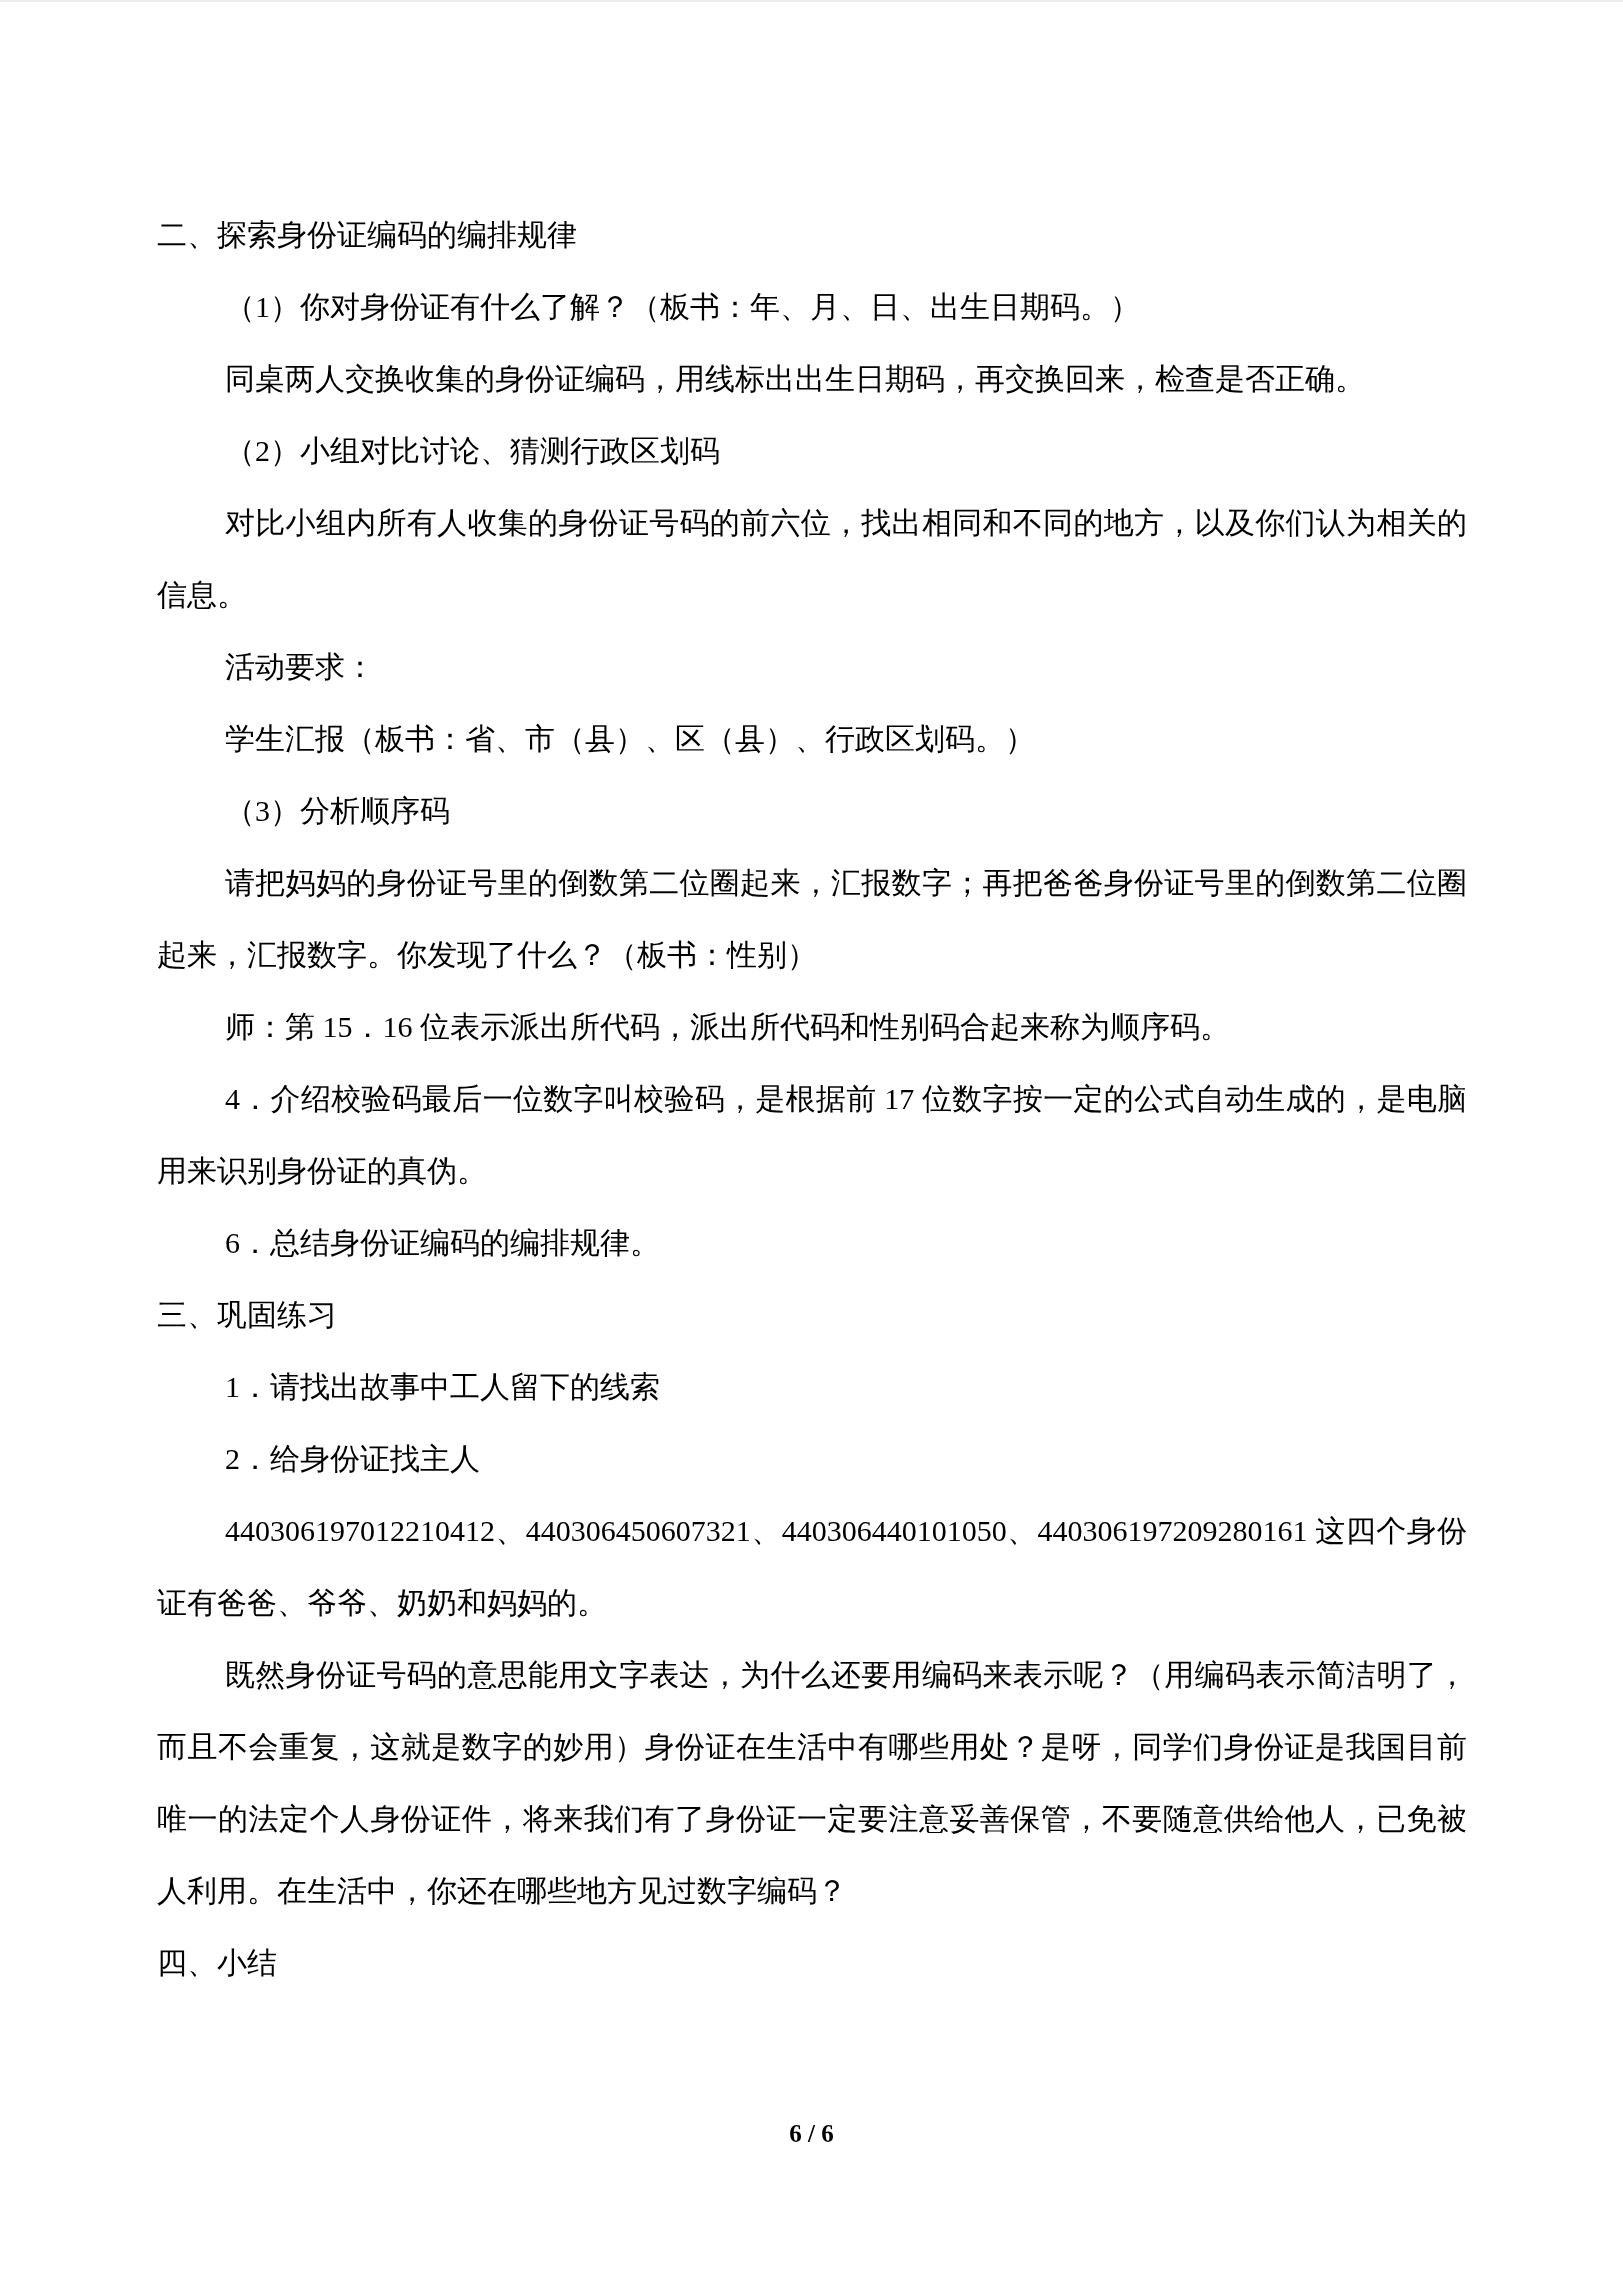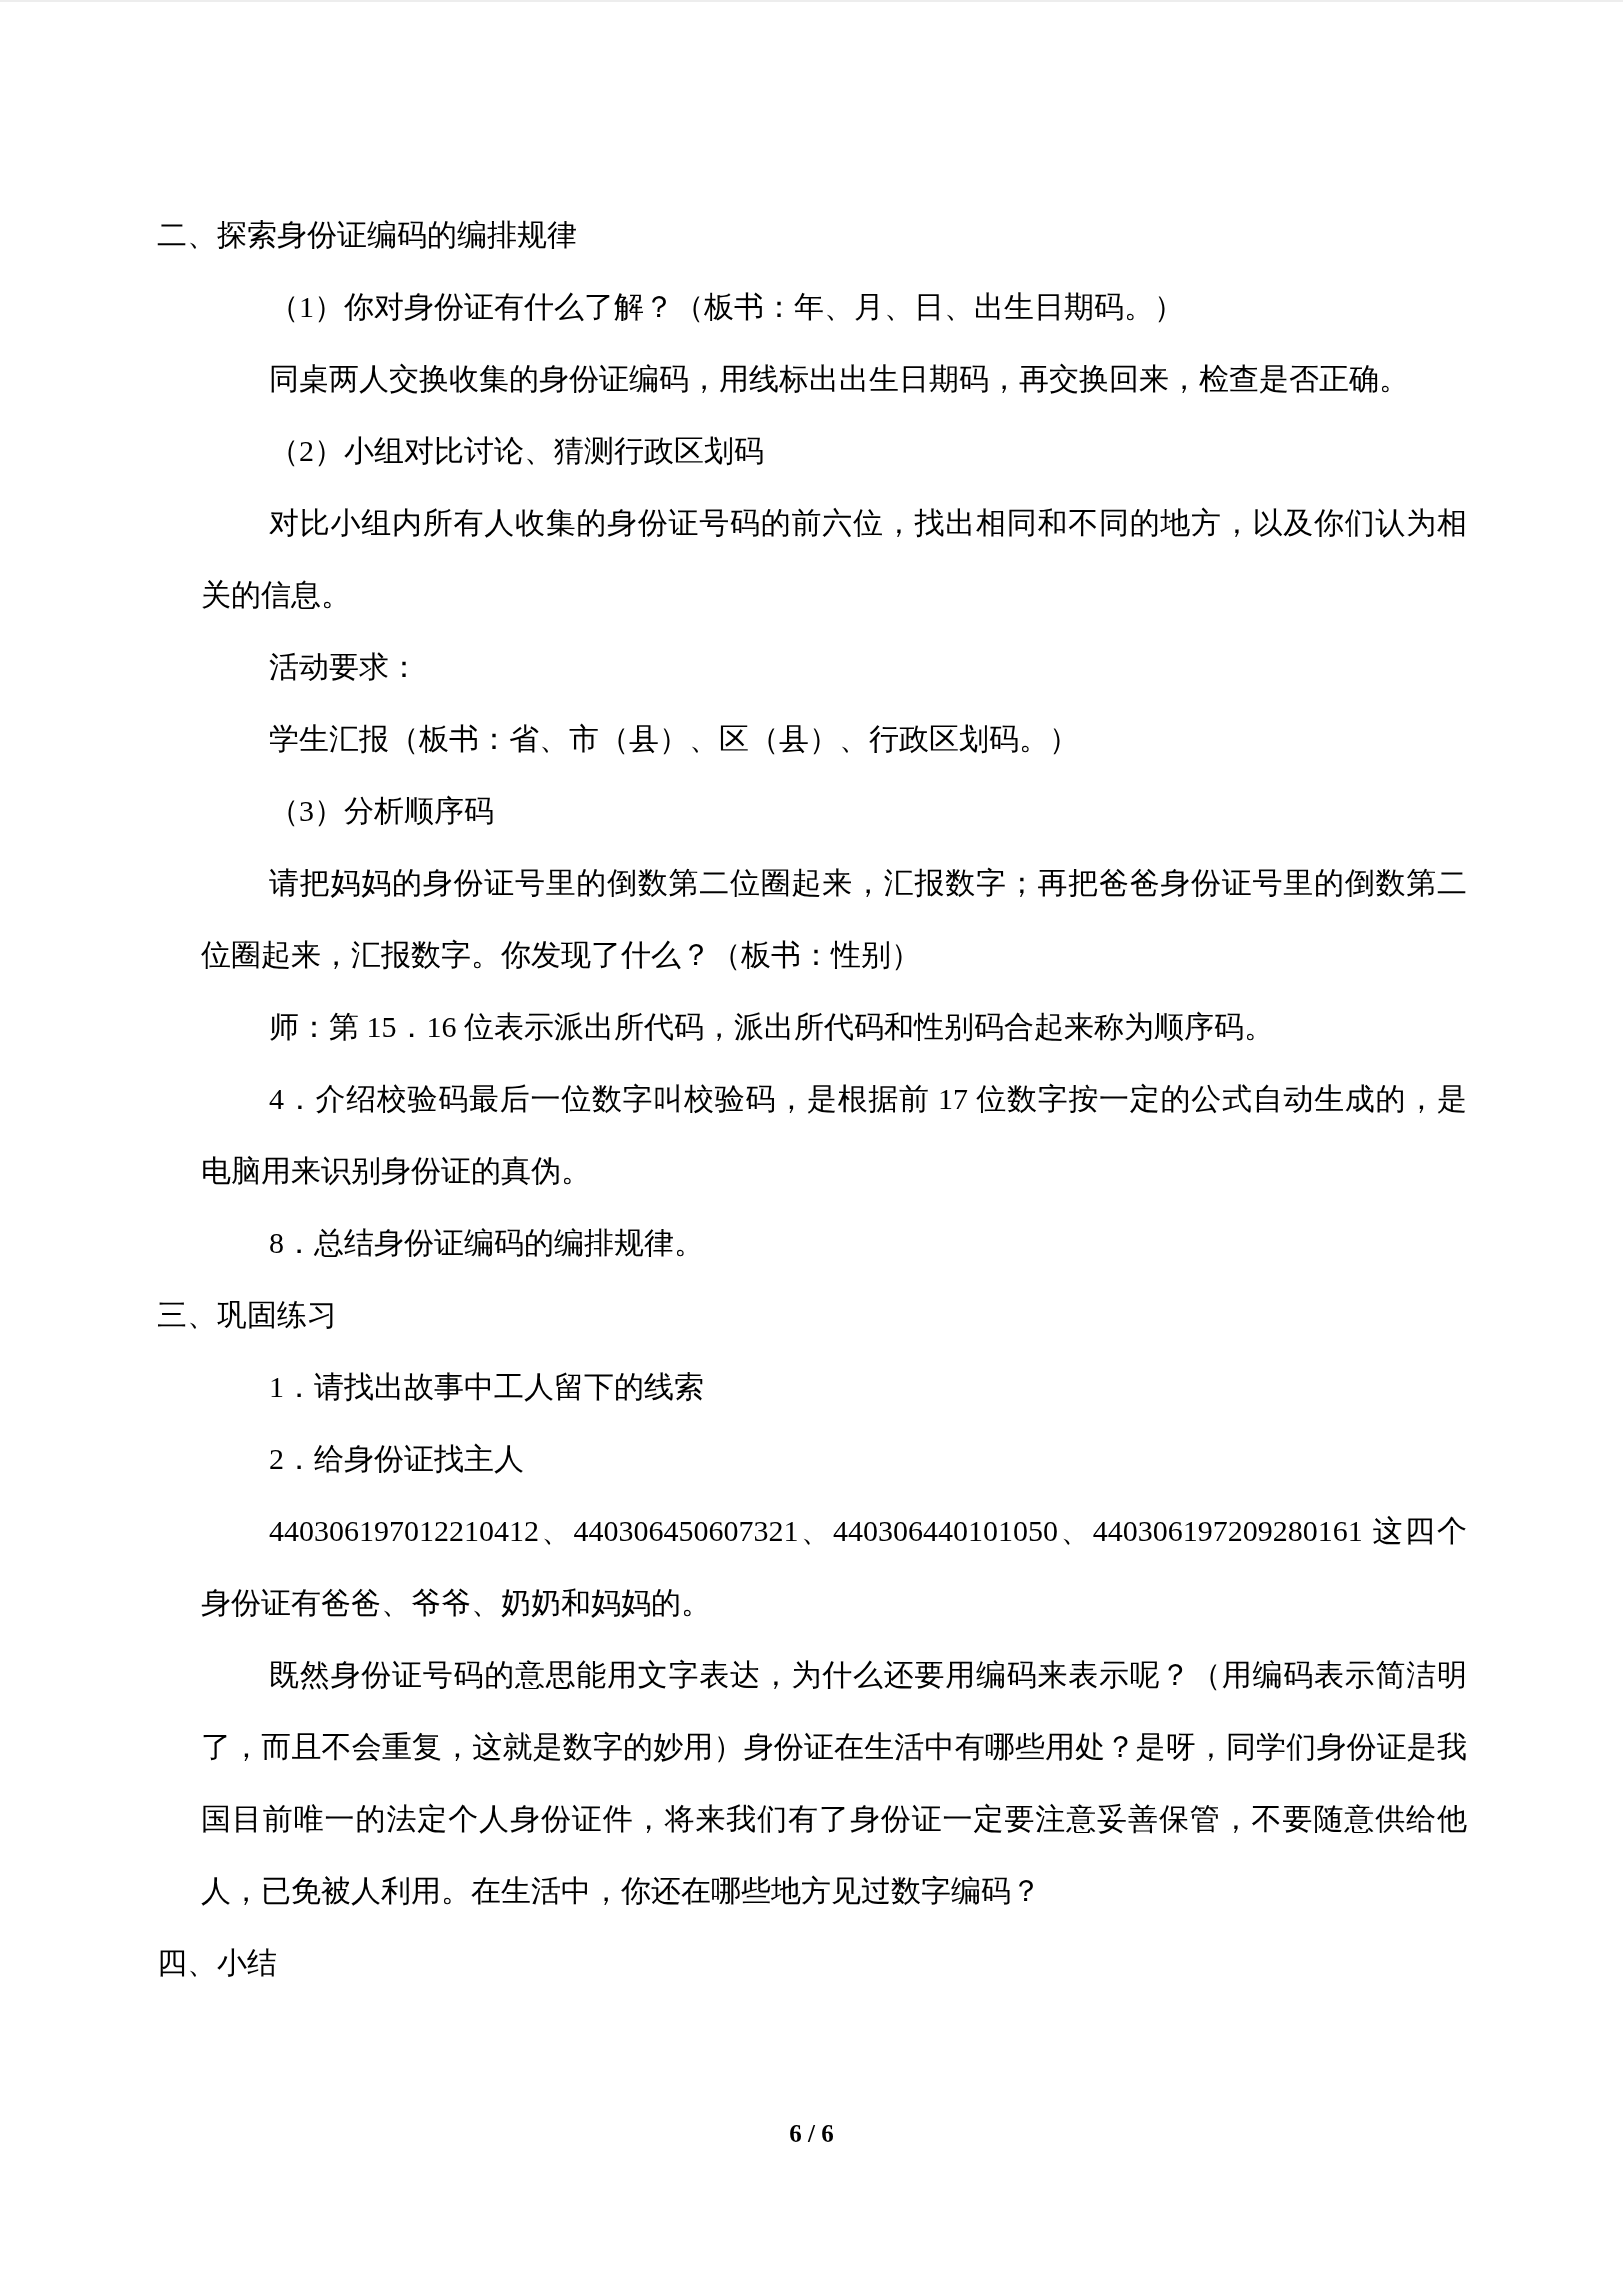--- a/index.html
+++ b/index.html
@@ -31,21 +31,20 @@
     font-size: 30px;
     line-height: 72px;
     text-align: justify;
   }
   .para {
     margin: 0;
     font-weight: normal;
   }
   .para.indent {
     text-indent: 68px; 
-    margin-left: 44px;
   }
   .para.bold {
     font-weight: normal;
   }
   .page-footer {
     position: absolute;
     top: 2113px;
     left: 0;
     width: 100%;
     text-align: center;
@@ -64,21 +63,21 @@
     <p class="para indent">（1）你对身份证有什么了解？（板书：年、月、日、出生日期码。）</p>
     <p class="para indent">同桌两人交换收集的身份证编码，用线标出出生日期码，再交换回来，检查是否正确。</p>
     <p class="para indent">（2）小组对比讨论、猜测行政区划码</p>
     <p class="para indent">对比小组内所有人收集的身份证号码的前六位，找出相同和不同的地方，以及你们认为相关的信息。</p>
     <p class="para indent">活动要求：</p>
     <p class="para indent">学生汇报（板书：省、市（县）、区（县）、行政区划码。）</p>
     <p class="para indent">（3）分析顺序码</p>
     <p class="para indent">请把妈妈的身份证号里的倒数第二位圈起来，汇报数字；再把爸爸身份证号里的倒数第二位圈起来，汇报数字。你发现了什么？（板书：性别）</p>
     <p class="para indent">师：第 15．16 位表示派出所代码，派出所代码和性别码合起来称为顺序码。</p>
     <p class="para indent">4．介绍校验码最后一位数字叫校验码，是根据前 17 位数字按一定的公式自动生成的，是电脑用来识别身份证的真伪。</p>
-    <p class="para indent">8．总结身份证编码的编排规律。</p>
+    <p class="para indent">6．总结身份证编码的编排规律。</p>
     <p class="para bold">三、巩固练习</p>
     <p class="para indent">1．请找出故事中工人留下的线索</p>
     <p class="para indent">2．给身份证找主人</p>
     <p class="para indent">440306197012210412、440306450607321、440306440101050、440306197209280161 这四个身份证有爸爸、爷爷、奶奶和妈妈的。</p>
     <p class="para indent">既然身份证号码的意思能用文字表达，为什么还要用编码来表示呢？（用编码表示简洁明了，而且不会重复，这就是数字的妙用）身份证在生活中有哪些用处？是呀，同学们身份证是我国目前唯一的法定个人身份证件，将来我们有了身份证一定要注意妥善保管，不要随意供给他人，已免被人利用。在生活中，你还在哪些地方见过数字编码？</p>
     <p class="para bold">四、小结</p>
   </div>
 
 <div class="page-footer">6 / 6</div>
 

